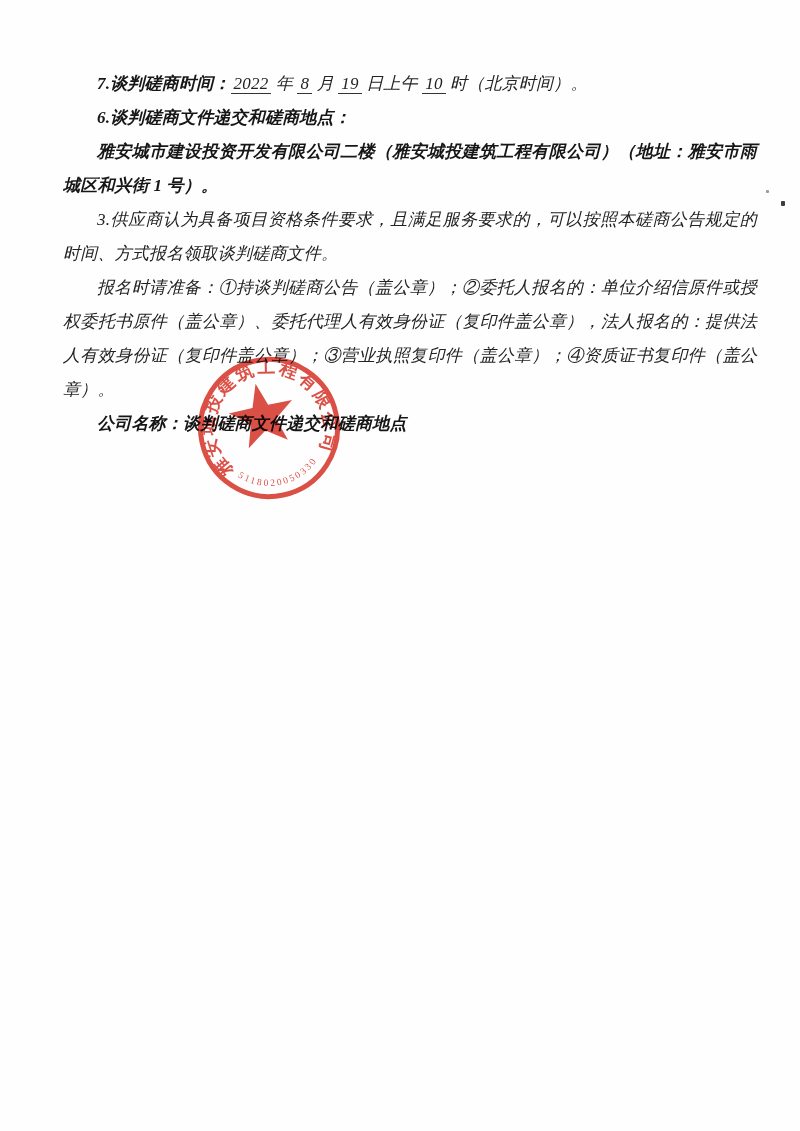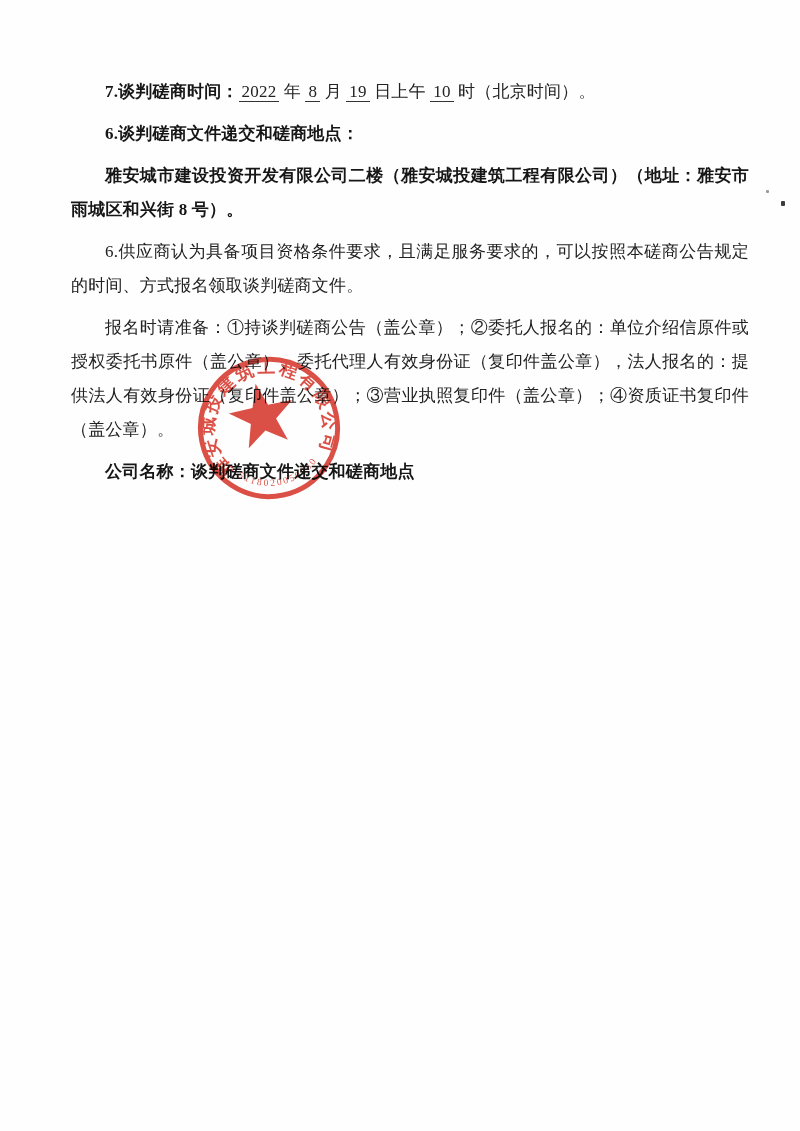--- a/index.html
+++ b/index.html
@@ -11,23 +11,24 @@
     overflow:hidden;
   }
   .doc{
     position:absolute;
     left:63px;top:67px;width:694px;
     font-size:17px;line-height:34px;
     color:#222;
     letter-spacing:0.2px;
   }
   .doc p{
-    margin:8px;
+    margin:0;
     text-indent:2em;
     text-align:justify;
+    font-style:italic;
   }
   .b{font-weight:700;color:#161616;}
   .u{
     border-bottom:1.5px solid #333;
     padding:0 3px;
   }
   .stamp{
     position:absolute;
     left:174px;top:333px;
     width:190px;height:190px;
@@ -43,22 +44,22 @@
   .speck-2{left:781px;top:201px;width:4px;height:5px;background:#3d3d3d;}
 </style>
 </head>
 <body>
 
 <div class="page">
 
   <div class="doc" id="doc">
       <p><span class="b">7.谈判磋商时间：</span><span class="u">2022</span><span> 年 </span><span class="u">8</span><span> 月 </span><span class="u">19</span><span> 日上午 </span><span class="u">10</span><span> 时（北京时间）。</span></p>
       <p><span class="b">6.谈判磋商文件递交和磋商地点：</span></p>
-      <p><span class="b">雅安城市建设投资开发有限公司二楼（雅安城投建筑工程有限公司）（地址：雅安市雨城区和兴街 8 号）。</span></p>
-      <p><span>6.供应商认为具备项目资格条件要求，且满足服务要求的，可以按照本磋商公告规定的时间、方式报名领取谈判磋商文件。</span></p>
+      <p><span class="b">雅安城市建设投资开发有限公司二楼（雅安城投建筑工程有限公司）（地址：雅安市雨城区和兴街 1 号）。</span></p>
+      <p><span>3.供应商认为具备项目资格条件要求，且满足服务要求的，可以按照本磋商公告规定的时间、方式报名领取谈判磋商文件。</span></p>
       <p><span>报名时请准备：①持谈判磋商公告（盖公章）；②委托人报名的：单位介绍信原件或授权委托书原件（盖公章）、委托代理人有效身份证（复印件盖公章），法人报名的：提供法人有效身份证（复印件盖公章）；③营业执照复印件（盖公章）；④资质证书复印件（盖公章）。</span></p>
       <p><span class="b">公司名称：谈判磋商文件递交和磋商地点</span></p>
     </div>
 
   <svg class="stamp" viewBox="0 0 190 190" xmlns="http://www.w3.org/2000/svg">
     <defs>
       <path id="arcTop" d="M 52.9 130.4 A 55 55 0 1 1 137.1 130.4" fill="none"></path>
       <path id="arcBottom" d="M 44.8 124 A 58 58 0 0 0 145.2 124" fill="none"></path>
     </defs>
     <circle cx="95" cy="95" r="68.5" fill="none" stroke-width="5" stroke="#d8382c"></circle>

